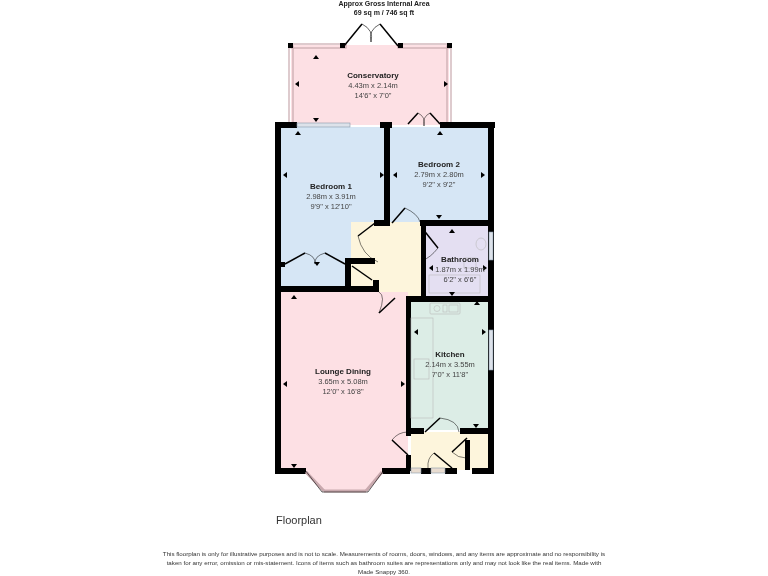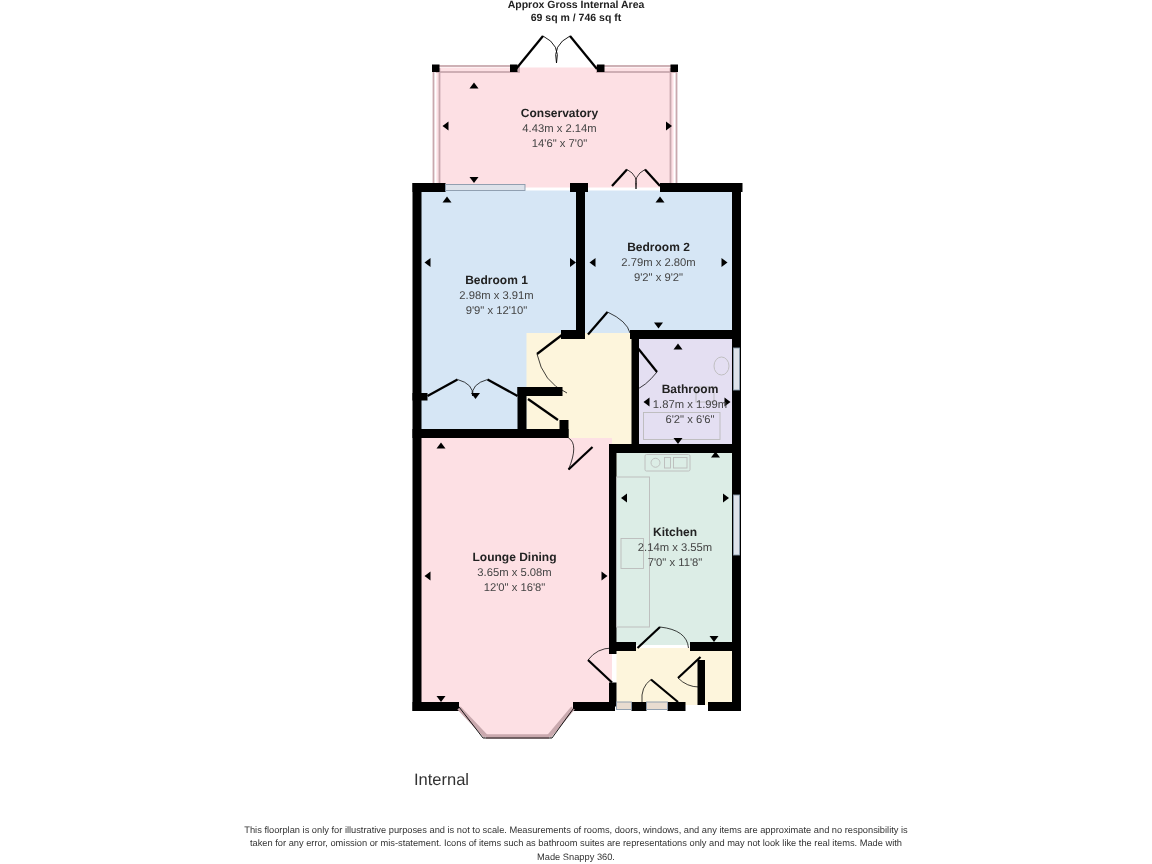--- a/index.html
+++ b/index.html
@@ -214,14 +214,14 @@
     <text class="room-label room-dim" x="450" y="367">2.14m x 3.55m</text>
     <text class="room-label room-dim" x="450" y="377">7'0" x 11'8"</text>
   </g>
   <g>
     <text class="room-label room-name" x="343" y="374">Lounge Dining</text>
     <text class="room-label room-dim" x="343" y="384">3.65m x 5.08m</text>
     <text class="room-label room-dim" x="343" y="394">12'0" x 16'8"</text>
   </g>
 </svg>
 
-<div class="caption">Internal</div>
+<div class="caption">Floorplan</div>
 <div class="disclaimer">This floorplan is only for illustrative purposes and is not to scale. Measurements of rooms, doors, windows, and any items are approximate and no responsibility is taken for any error, omission or mis-statement. Icons of items such as bathroom suites are representations only and may not look like the real items. Made with Made Snappy 360.</div>
 
 </body></html>

